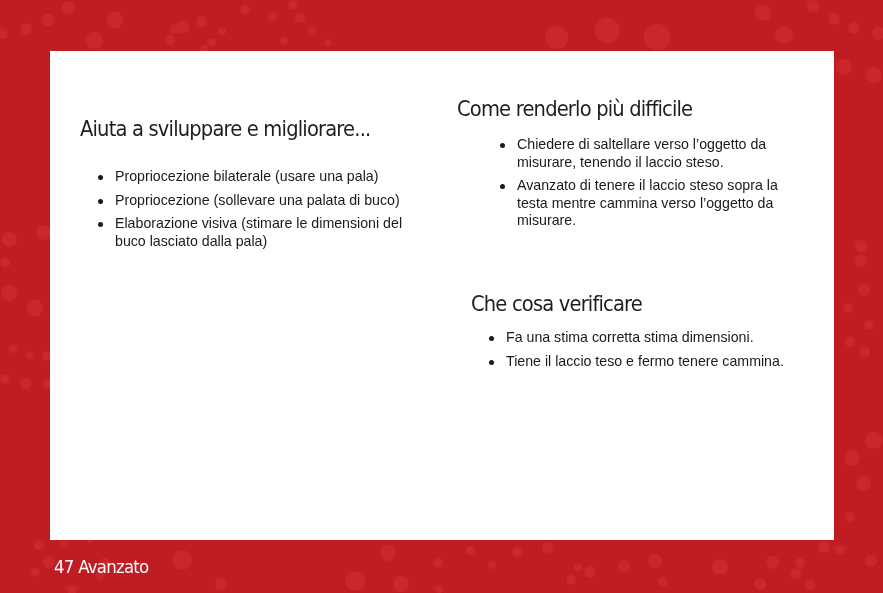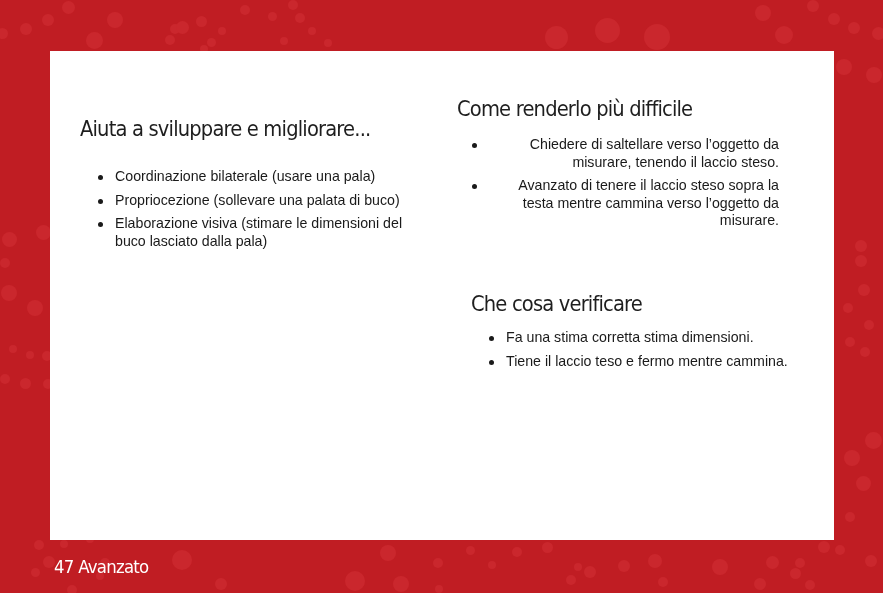--- a/index.html
+++ b/index.html
@@ -172,34 +172,34 @@
   <div class="dot" style="left:100px;top:558px;width:10px;height:10px;"></div>
   <div class="dot" style="left:96px;top:572px;width:8px;height:8px;"></div>
   <div class="dot" style="left:60px;top:540px;width:8px;height:8px;"></div>
   <div class="dot" style="left:86px;top:535px;width:8px;height:8px;"></div>
 </div>
 
 <div class="card">
 
   <h2 class="heading" style="left:30px;top:66px;">Aiuta a sviluppare e migliorare...</h2>
   <ul class="bullets" style="left:65px;top:117px;width:290px;">
-    <li>Coordinazione bilaterale (usare una pala)</li>
+    <li>Propriocezione bilaterale (usare una pala)</li>
     <li>Propriocezione (sollevare una palata di buco)</li>
     <li>Elaborazione visiva (stimare le dimensioni del buco lasciato dalla pala)</li>
   </ul>
 
   <h2 class="heading" style="left:407px;top:46px;">Come renderlo più difficile</h2>
-  <ul class="bullets" style="left:439px;top:85px;width:290px;text-align:right;">
+  <ul class="bullets" style="left:467px;top:85px;width:290px;">
     <li>Chiedere di saltellare verso l’oggetto da misurare, tenendo il laccio steso.</li>
     <li>Avanzato di tenere il laccio steso sopra la testa mentre cammina verso l’oggetto da misurare.</li>
   </ul>
 
   <h2 class="heading" style="left:421px;top:241px;">Che cosa verificare</h2>
   <ul class="bullets" style="left:456px;top:278px;width:290px;">
     <li>Fa una stima corretta stima dimensioni.</li>
-    <li>Tiene il laccio teso e fermo mentre cammina.</li>
+    <li>Tiene il laccio teso e fermo tenere cammina.</li>
   </ul>
 </div>
 
 <div class="footer-label">
   <span>47</span>
   <span>Avanzato</span>
 </div>
 
 </body></html>

